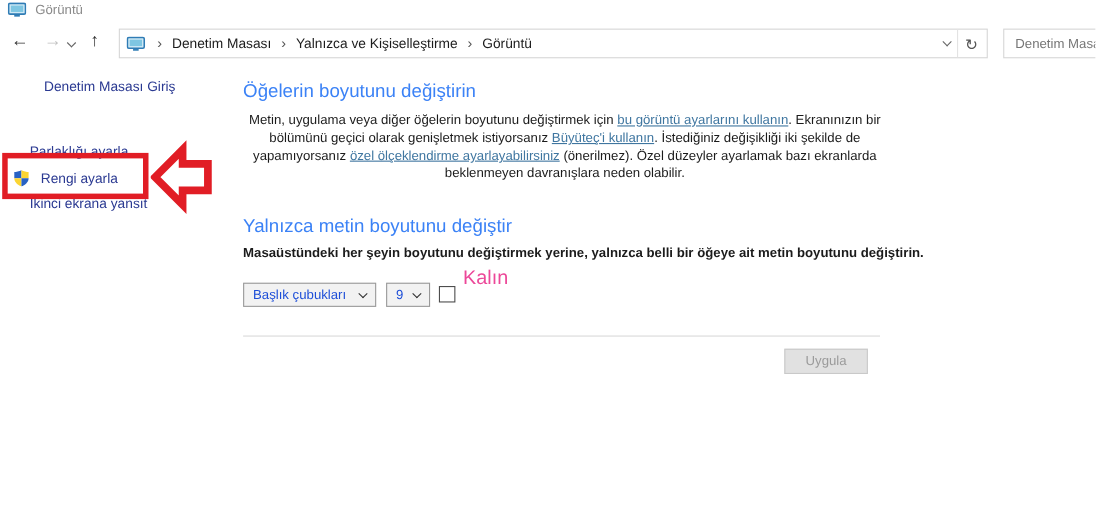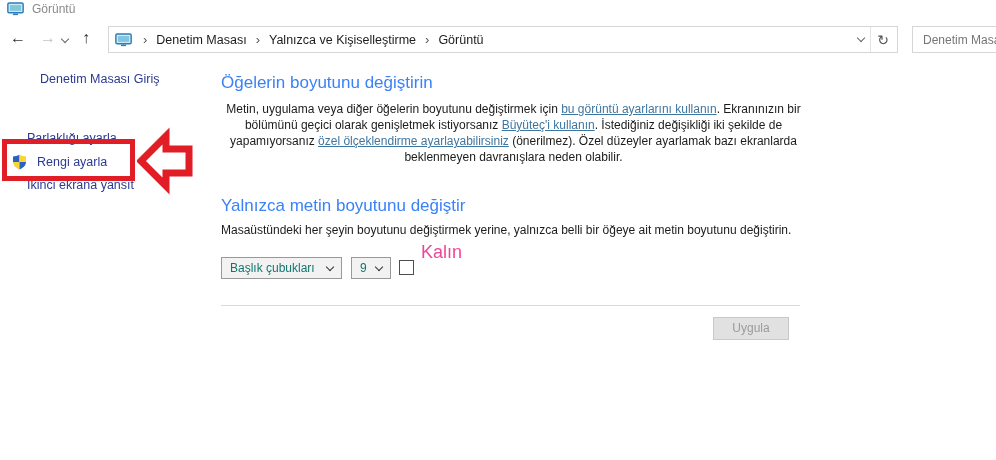--- a/index.html
+++ b/index.html
@@ -27,23 +27,23 @@
   .side-item { position:absolute; font-size:12.5px; color:#2b3a92; white-space:nowrap; cursor:default; }
 
   
   .anno-rect { position:absolute; left:2px; top:139px; width:133px; height:42px; border:5px solid #e11d25; background:transparent; z-index:5; }
   .anno-arrow { position:absolute; left:137px; top:127px; z-index:5; }
 
   
   .main-h { position:absolute; left:221px; font-size:17px; font-weight:400; color:#3b82f6; white-space:nowrap; }
   .body-text { position:absolute; left:221px; width:585px; font-size:12px; line-height:16px; color:#1b1b1b; }
   .body-text a, .link { color:#3f76a0; text-decoration:underline; cursor:pointer; }
-  .nowrap { white-space:nowrap; width:auto; }
+  .nowrap { white-space:nowrap; width:auto;font-weight:bold; }
 
-  .select { position:absolute; height:22px; background:#f2f2f2; border:1px solid #999; display:flex; align-items:center; font-size:12px; color:#0f766e; padding:0 8px; }
+  .select { position:absolute; height:22px; background:#f2f2f2; border:1px solid #999; display:flex; align-items:center; font-size:12px; color:#1d4ed8; padding:0 8px; }
   .select .chev { margin-left:auto; border-color:#333; margin-top:-3px; }
   .sel-item { left:221px; top:257px; width:121px; }
   .sel-size { left:351px; top:257px; width:40px; }
   .checkbox { position:absolute; left:399px; top:260px; width:15px; height:15px; border:1px solid #4d4d4d; background:#fff; }
   .chk-label { position:absolute; left:421px; top:242px; font-size:18px; color:#ec4899; }
 
   .divider { position:absolute; left:221px; top:305px; width:579px; height:1px; background:#d9d9d9; }
   .apply-btn { position:absolute; left:713px; top:317px; width:76px; height:23px; background:#e1e1e1; border:1px solid #c9c9c9; color:#9b9b9b; font-size:12px; text-align:center; line-height:21px; }
 </style>
 </head>

